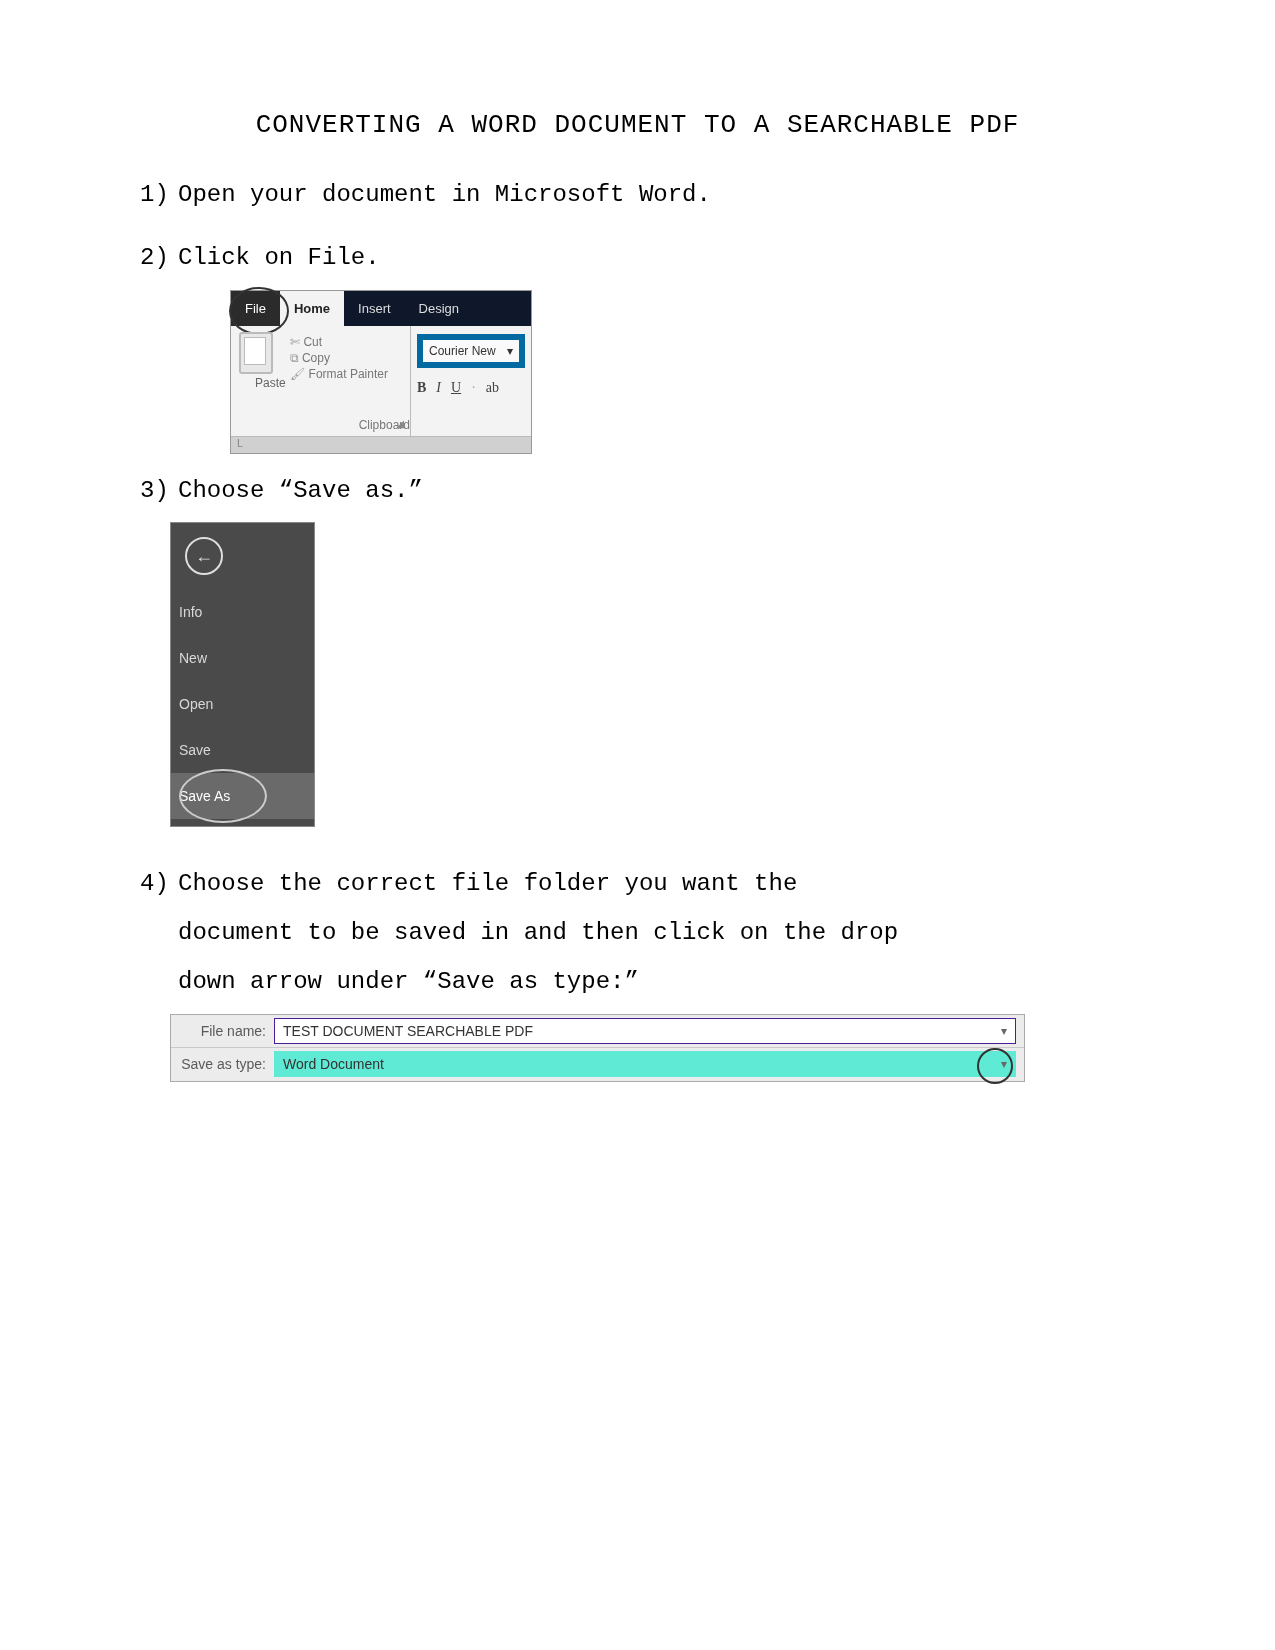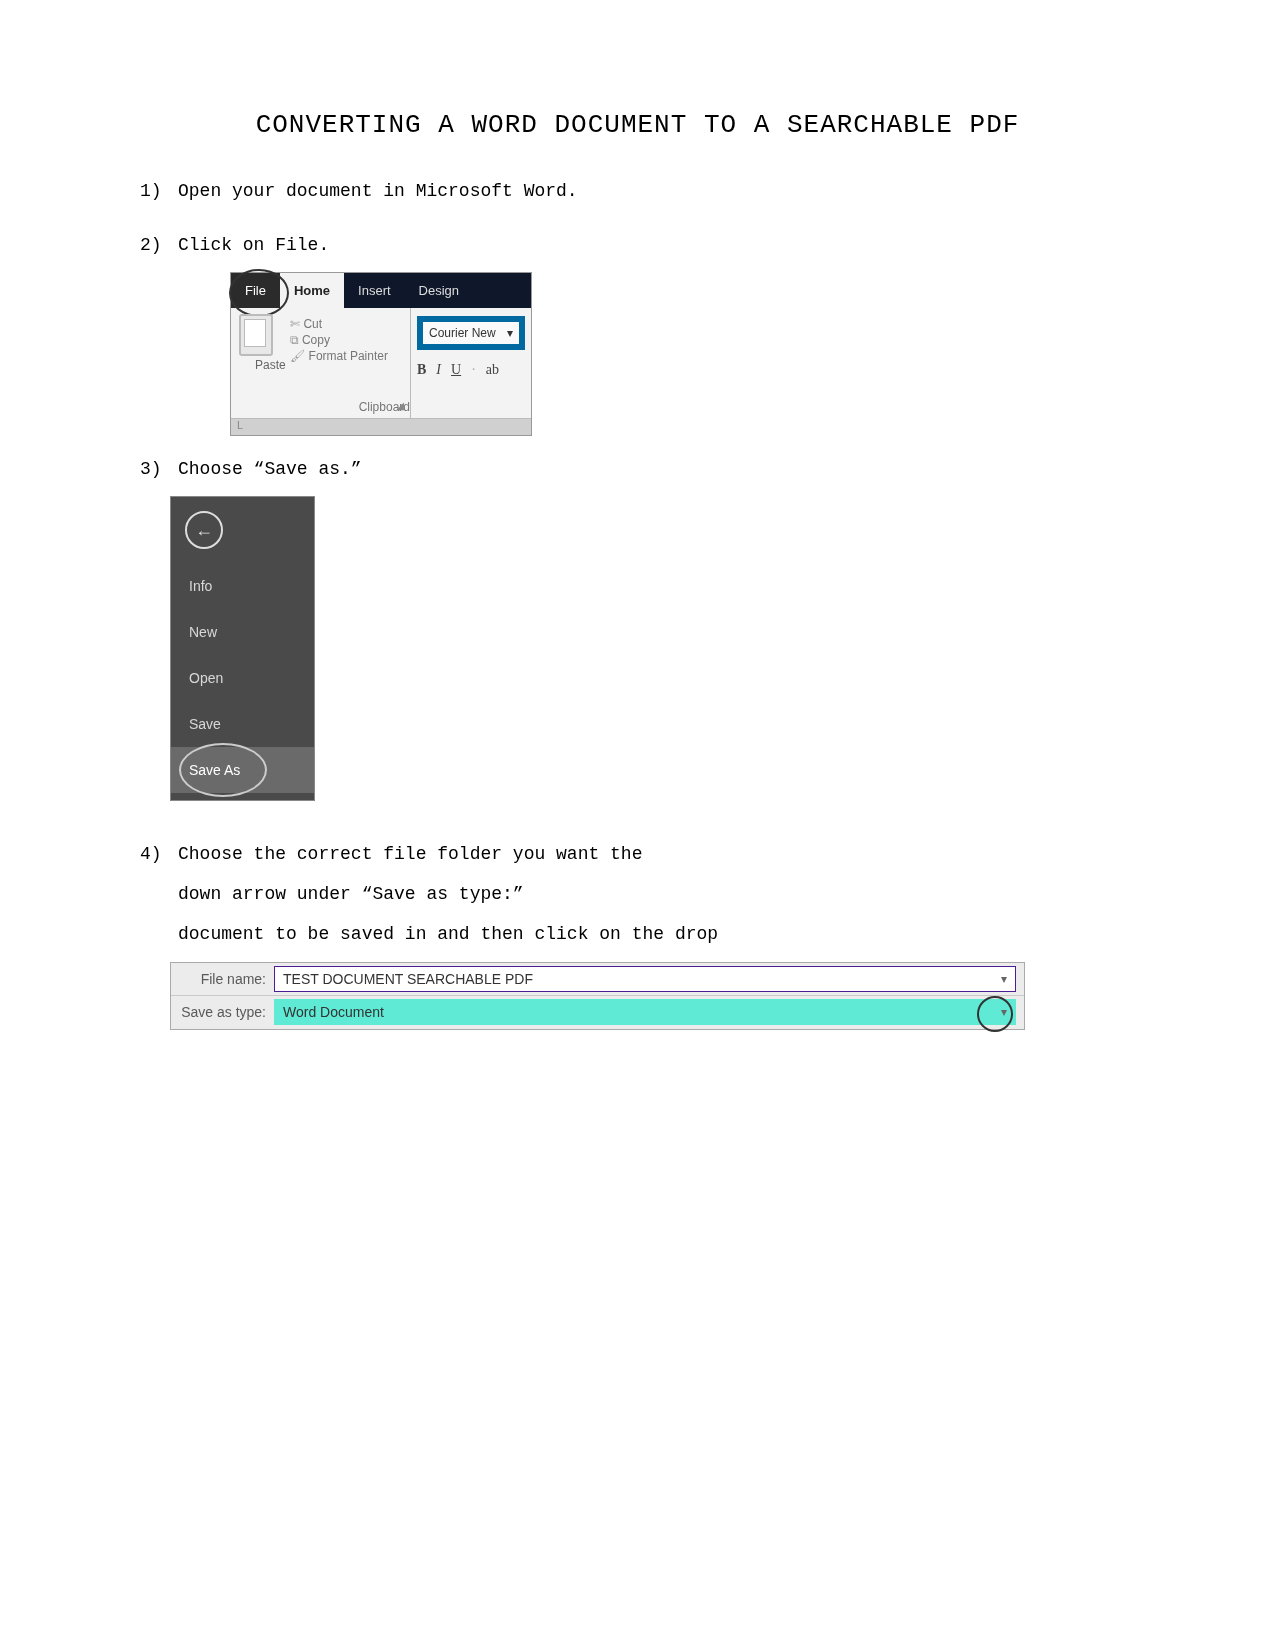--- a/index.html
+++ b/index.html
@@ -1,18 +1,18 @@
 <!DOCTYPE html>
 <html><head>
 <meta charset="utf-8">
 <style>
   html,body{margin:0;padding:0;background:#fff;font-family:"Courier New",Courier,monospace;color:#000}
   .page{width:1275px;height:1650px;margin:0 auto;position:relative;box-sizing:border-box;padding:110px 140px 0 140px}
   .title{text-align:center;font-size:26px;letter-spacing:1px;margin-bottom:38px}
-  .step{font-size:18px;margin:0 0 14px 0;line-height:1.45}
+  .step{font-size:24px;margin:0 0 14px 0;line-height:1.45}
   .step .num{display:inline-block;width:38px}
   .step .body{display:inline}
   .step-block{margin-bottom:28px}
   .step-indent{margin-left:38px}
 
   
   .ribbon-shot{width:300px;height:162px;margin:10px 0 20px 90px;position:relative;background:#f3f3f3;border:1px solid #999}
   .ribbon-tabs{height:35px;background:#0f172a;display:flex;align-items:stretch}
   .ribbon-tabs .tab{display:flex;align-items:center;justify-content:center;font:13px Arial,sans-serif;color:#ddd;padding:0 14px}
   .ribbon-tabs .tab.file{background:#2b2b2b;color:#fff;position:relative}
@@ -35,21 +35,21 @@
   .biu.b{font-weight:bold}
   .biu.i{font-style:italic}
   .biu.u{text-decoration:underline}
   .biu.sep{color:#aaa}
   .ribbon-footer{height:16px;background:#d0d0d0;border-top:1px solid #bbb;font:11px Arial;color:#888;padding-left:6px}
 
   
   .filemenu-shot{width:145px;height:305px;margin:8px 0 20px 30px;background:#4a4a4a;border:1px solid #888;font-family:Arial,sans-serif;color:#ddd;box-sizing:border-box}
   .filemenu-back{height:66px;display:flex;align-items:center;padding-left:14px}
   .back-circle{width:34px;height:34px;border:2px solid #ddd;border-radius:50%;display:flex;align-items:center;justify-content:center;color:#ddd;font-size:18px}
-  .filemenu-item{height:46px;display:flex;align-items:center;padding-left:18px;font-size:14px;color:#d8d8d8}
+  .filemenu-item{height:46px;display:flex;align-items:center;padding-left:8px;font-size:14px;color:#d8d8d8}
   .filemenu-item.selected{background:#6a6a6a;color:#fff;position:relative}
   .saveas-circle{position:absolute;left:8px;top:-4px;width:84px;height:50px;border:2px solid #ccc;border-radius:50%;pointer-events:none}
 
   
   .savebar-shot{width:855px;height:68px;margin:10px 0 0 30px;position:relative;background:#ececec;border:1px solid #aaa;box-sizing:border-box;font-family:Arial,sans-serif;font-size:14px;color:#444}
   .save-row{display:flex;align-items:center;height:32px;border-bottom:1px solid #c9c9c9}
   .save-row:last-child{border-bottom:none}
   .save-lbl{width:95px;text-align:right;padding-right:8px;color:#5a5a5a}
   .save-field{flex:1;height:24px;margin:3px 8px 3px 0;display:flex;align-items:center;padding:0 8px;border:1px solid #4c1d95;background:#fff;color:#333;justify-content:space-between}
   .save-field.flat{border:1px solid transparent;background:#5eead4}
@@ -128,22 +128,22 @@
     <div class="filemenu-item">Save</div>
     <div class="filemenu-item selected">
       <span>Save As</span>
       <span class="saveas-circle"></span>
     </div>
   </div>
 
   <div class="step" style="margin-top:40px">
     <span class="num">4)</span><span class="body">Choose the correct file folder you want the</span>
   </div>
+  <div class="step step-indent">document to be saved in and then click on the drop</div>
   <div class="step step-indent">down arrow under “Save as type:”</div>
-  <div class="step step-indent">document to be saved in and then click on the drop</div>
 
   <div class="savebar-shot">
     <div class="save-row">
       <div class="save-lbl">File name:</div>
       <div class="save-field">
         <span>TEST DOCUMENT SEARCHABLE PDF</span>
         <span class="dd-arrow">▾</span>
       </div>
     </div>
     <div class="save-row">

